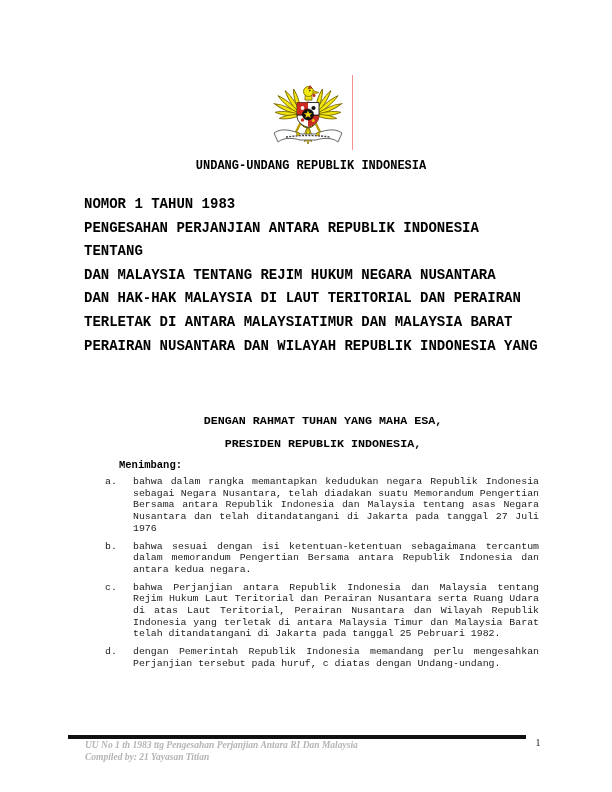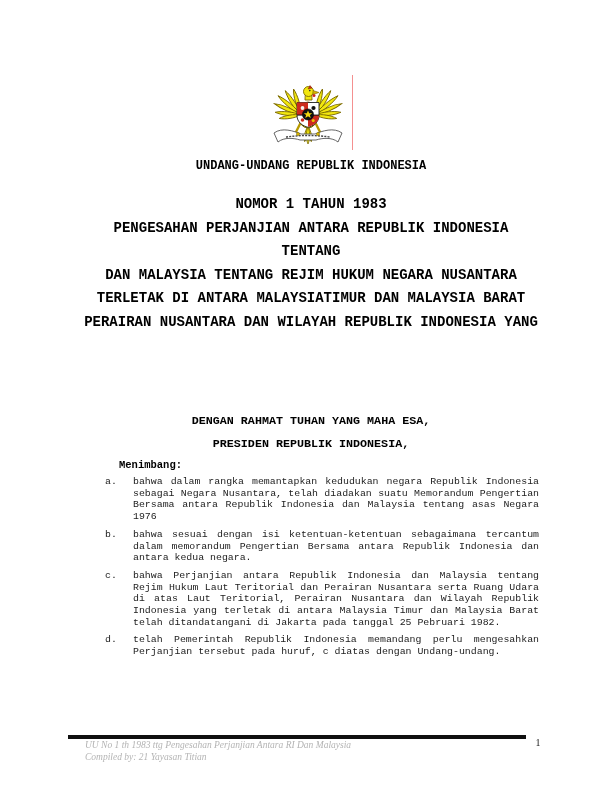--- a/index.html
+++ b/index.html
@@ -13,46 +13,46 @@
   .redline { position:absolute; left:352px; top:75px; width:1px; height:75px; background:#f49090; }
 
   .institution {
     position:absolute; left:84px; top:159px; width:454px;
     text-align:center; font-size:12px; font-weight:bold; color:#000;
     white-space:nowrap;
   }
   .heading-block {
     position:absolute; left:84px; top:193px; width:454px;
     font-size:14px; font-weight:bold; line-height:23.6px; color:#000;
-    text-align:center;
+    text-align:left;
   }
   .heading-block .title-line { white-space:nowrap; }
   .invocation {
-    position:absolute; left:84px; top:410px; width:454px;
+    position:absolute; left:96px; top:410px; width:454px;
     text-align:center; font-size:11.7px; font-weight:bold; line-height:22.5px; color:#000;
   }
   .menimbang {
     position:absolute; left:85px; top:459px;
     font-size:10.5px; font-weight:bold; color:#000;padding-left:34px;
   }
   .items {
     position:absolute; left:85px; top:476px; width:460px;
     font-size:9.9px; line-height:11.7px;
   }
   .item { display:flex; margin:0 0 6px 20px; }
   .item .marker { width:28px; flex:0 0 28px; }
   .item .body { width:406px; flex:0 0 406px; }
   .jline { text-align:justify; text-align-last:justify; }
   .jline.last { text-align-last:left; }
 
   .footer-rule { position:absolute; left:68px; top:735px; width:458px; height:4px; background:#101010; }
   .footer-text {
     position:absolute; left:85px; top:740px; width:420px;
     font-family:"Liberation Serif","DejaVu Serif",serif;
-    font-style:italic; font-weight:normal; font-size:9.5px; line-height:11.8px;
+    font-style:italic; font-weight:bold; font-size:9.5px; line-height:11.8px;
     color:#b4b4b4;
   }
   .page-number {
     position:absolute; left:530px; top:737px; width:16px; text-align:center;
     font-family:"Liberation Serif","DejaVu Serif",serif;
     font-size:10px; color:#222;
   }
 </style>
 </head>
 <body>
@@ -117,38 +117,40 @@
   </div>
   <div class="redline"></div>
 
   <div class="institution">UNDANG-UNDANG REPUBLIK INDONESIA</div>
 
   <div class="heading-block">
       <div class="title-line">NOMOR 1 TAHUN 1983</div>
       <div class="title-line">PENGESAHAN PERJANJIAN ANTARA REPUBLIK INDONESIA</div>
       <div class="title-line">TENTANG</div>
       <div class="title-line">DAN MALAYSIA TENTANG REJIM HUKUM NEGARA NUSANTARA</div>
+      <div class="title-line">DAN HAK-HAK MALAYSIA DI LAUT TERITORIAL DAN PERAIRAN</div>
       <div class="title-line">TERLETAK DI ANTARA MALAYSIATIMUR DAN MALAYSIA BARAT</div>
       <div class="title-line">PERAIRAN NUSANTARA DAN WILAYAH REPUBLIK INDONESIA YANG</div>
     </div>
 
   <div class="invocation">
     <div>DENGAN RAHMAT TUHAN YANG MAHA ESA,</div>
     <div>PRESIDEN REPUBLIK INDONESIA,</div>
   </div>
 
   <div class="menimbang">Menimbang:</div>
 
   <div class="items">
       <div class="item">
         <div class="marker">a.</div>
         <div class="body">
           <div class="jline">bahwa dalam rangka memantapkan kedudukan negara Republik Indonesia</div>
           <div class="jline">sebagai Negara Nusantara, telah diadakan suatu Memorandum Pengertian</div>
           <div class="jline">Bersama antara Republik Indonesia dan Malaysia tentang asas Negara</div>
+          <div class="jline">Nusantara dan telah ditandatangani di Jakarta pada tanggal 27 Juli</div>
           <div class="jline last">1976</div>
         </div>
       </div>
       <div class="item">
         <div class="marker">b.</div>
         <div class="body">
           <div class="jline">bahwa sesuai dengan isi ketentuan-ketentuan sebagaimana tercantum</div>
           <div class="jline">dalam memorandum Pengertian Bersama antara Republik Indonesia dan</div>
           <div class="jline last">antara kedua negara.</div>
         </div>
@@ -159,21 +161,21 @@
           <div class="jline">bahwa Perjanjian antara Republik Indonesia dan Malaysia tentang</div>
           <div class="jline">Rejim Hukum Laut Teritorial dan Perairan Nusantara serta Ruang Udara</div>
           <div class="jline">di atas Laut Teritorial, Perairan Nusantara dan Wilayah Republik</div>
           <div class="jline">Indonesia yang terletak di antara Malaysia Timur dan Malaysia Barat</div>
           <div class="jline last">telah ditandatangani di Jakarta pada tanggal 25 Pebruari 1982.</div>
         </div>
       </div>
       <div class="item">
         <div class="marker">d.</div>
         <div class="body">
-          <div class="jline">telah Pemerintah Republik Indonesia memandang perlu mengesahkan</div>
+          <div class="jline">dengan Pemerintah Republik Indonesia memandang perlu mengesahkan</div>
           <div class="jline last">Perjanjian tersebut pada huruf, c diatas dengan Undang-undang.</div>
         </div>
       </div>
     </div>
 
   <div class="footer-rule"></div>
   <div class="footer-text">
     <div>UU No 1 th 1983 ttg Pengesahan Perjanjian Antara RI Dan Malaysia</div>
     <div>Compiled by: 21 Yayasan Titian</div>
   </div>

